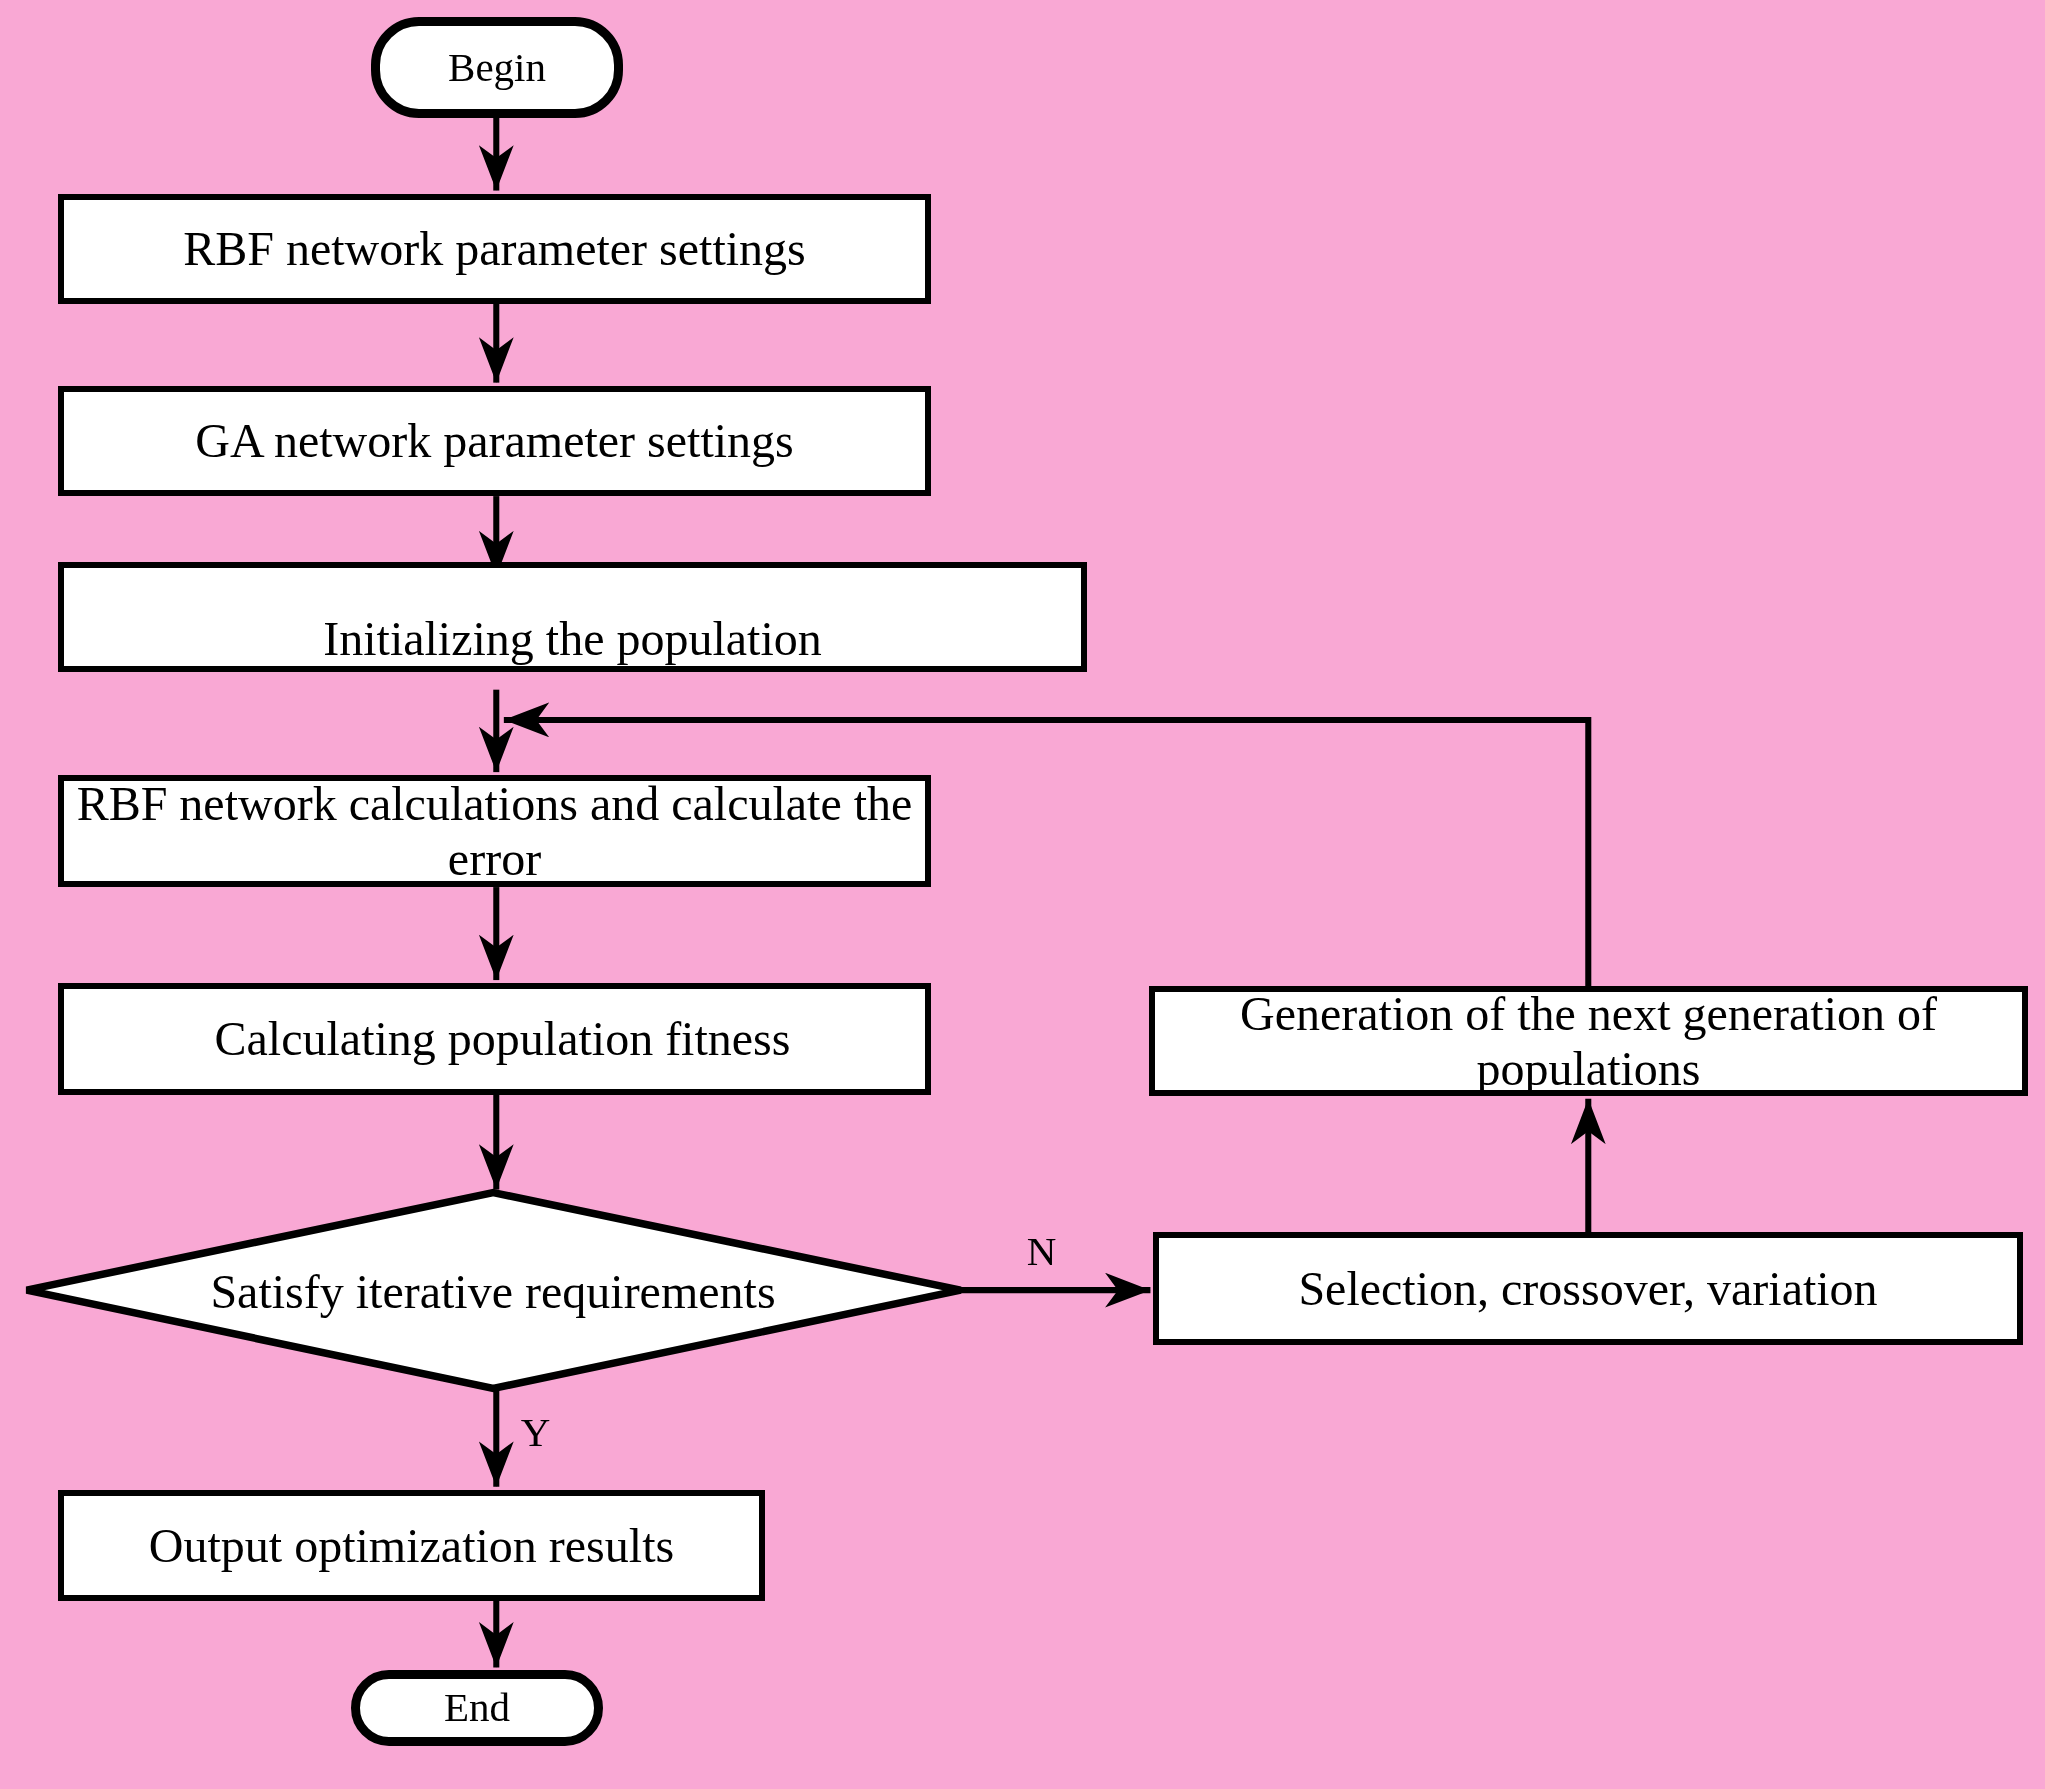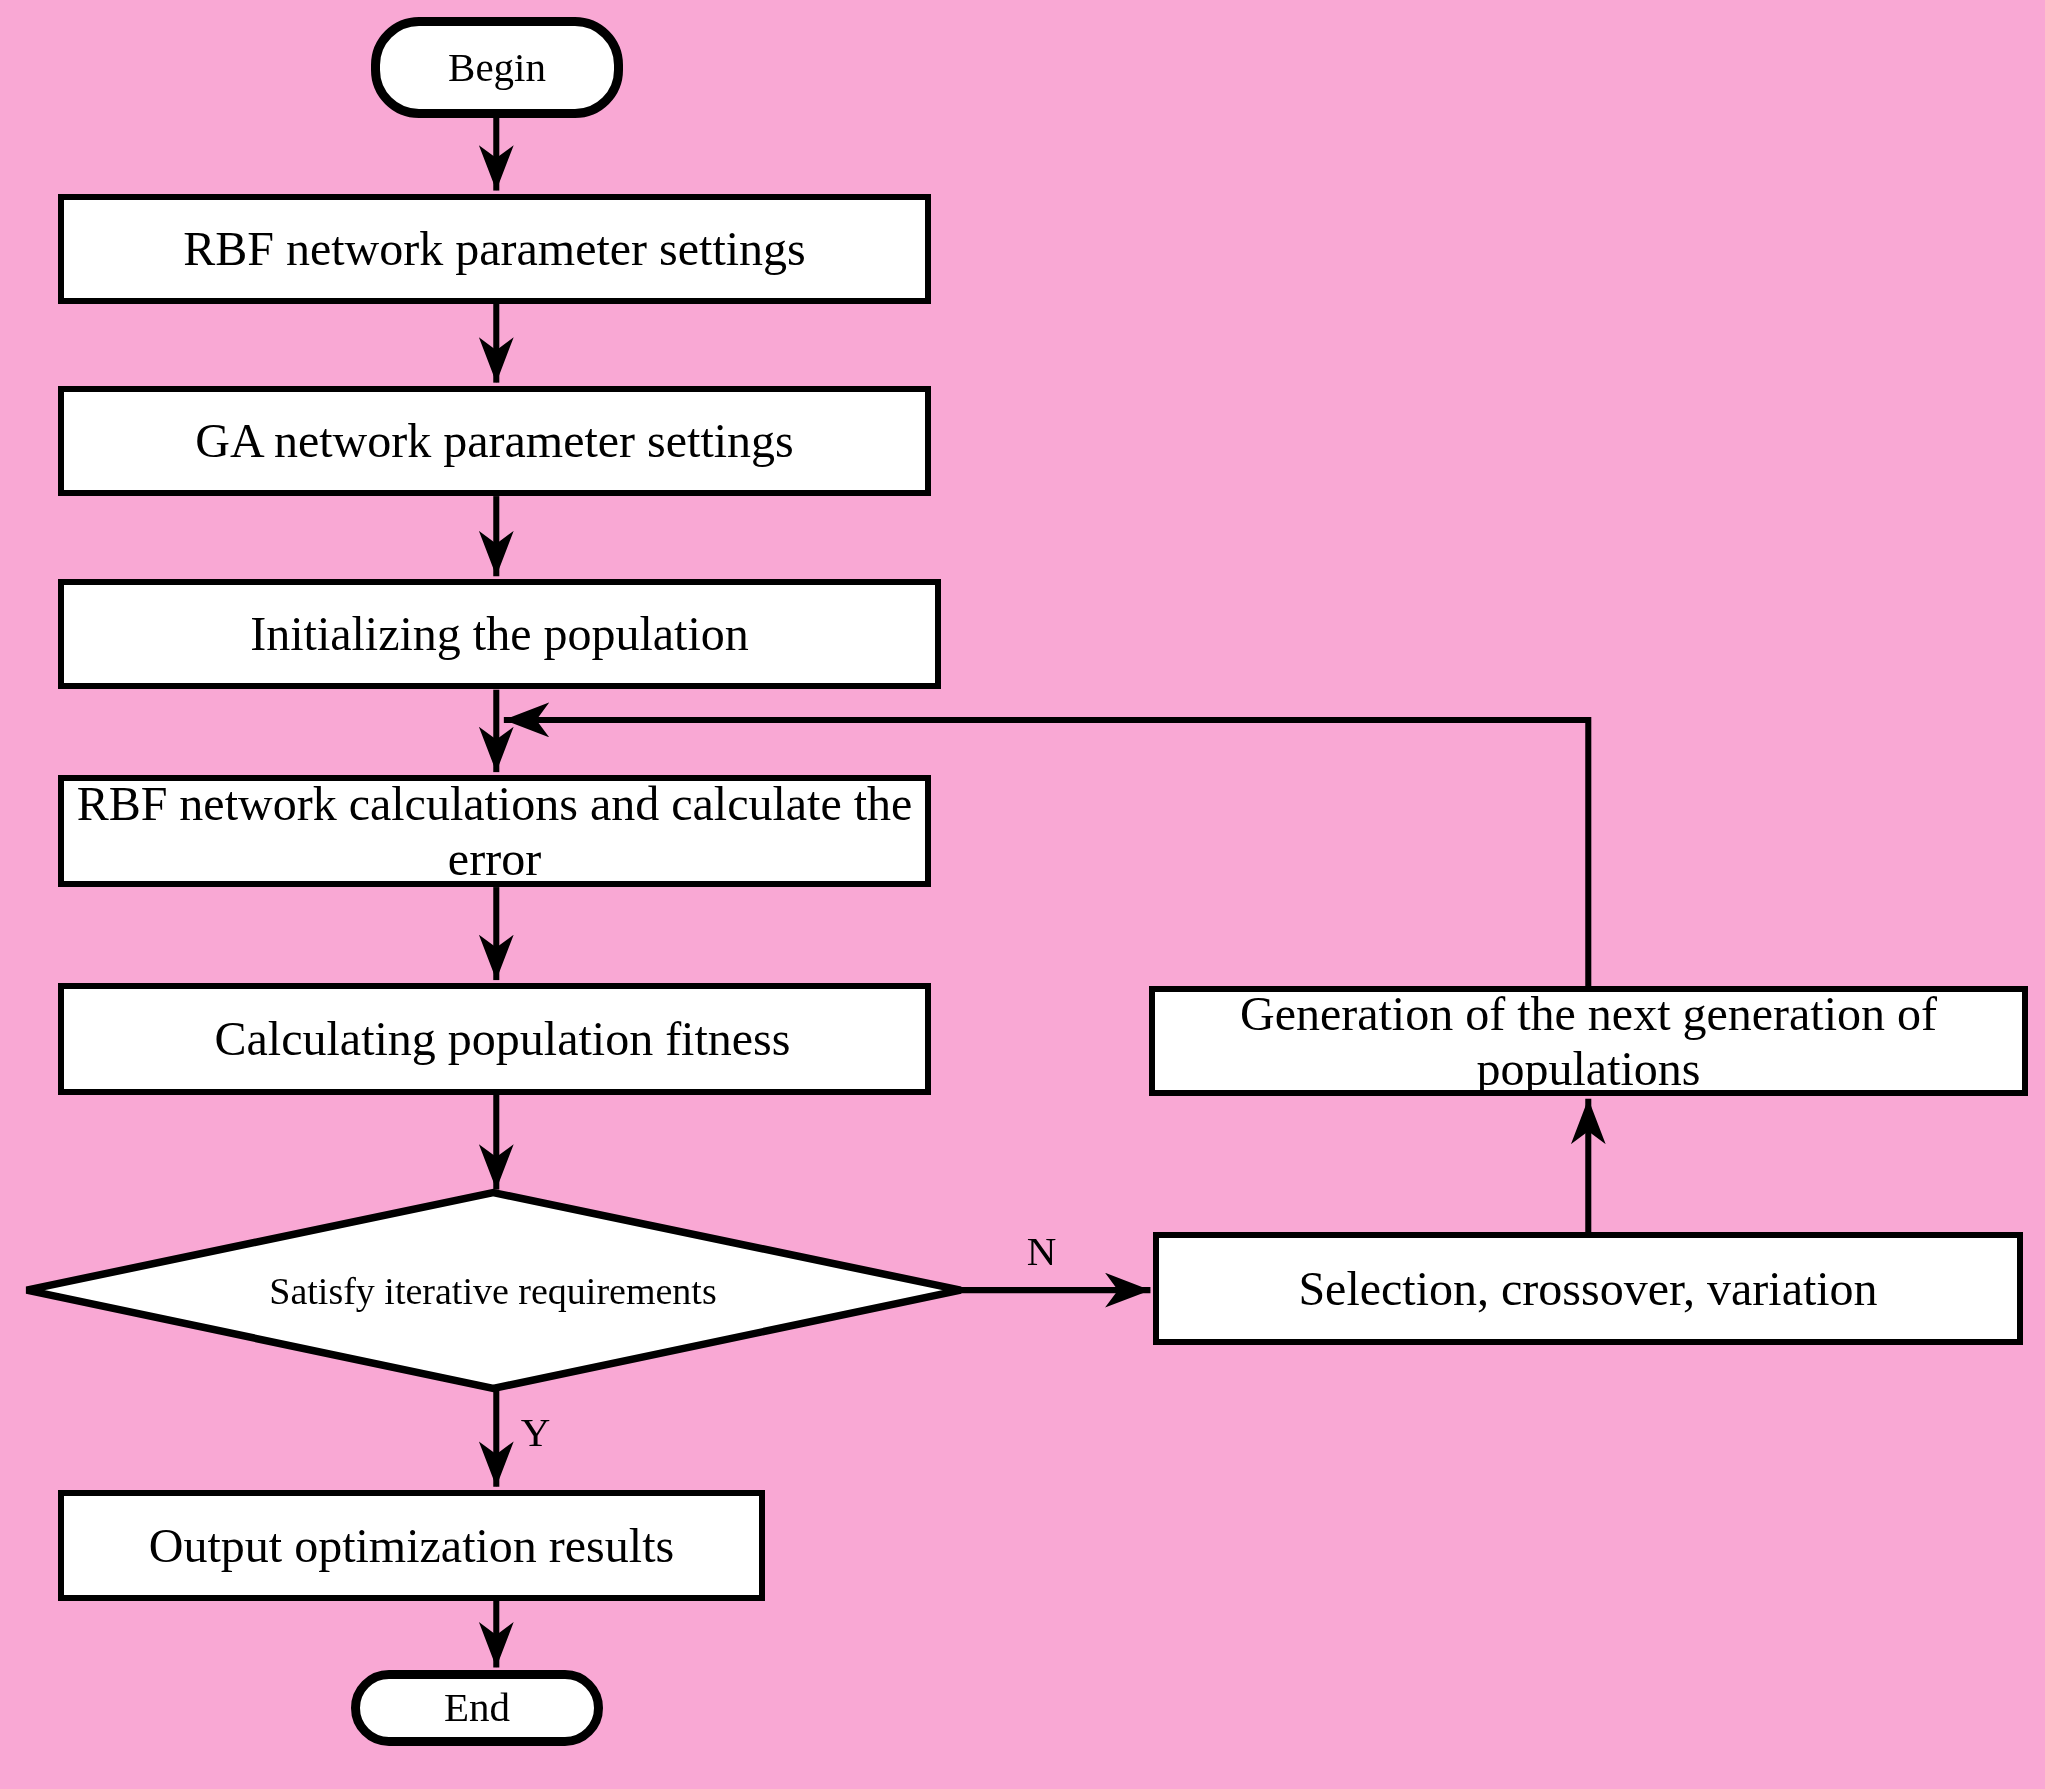--- a/index.html
+++ b/index.html
@@ -40,21 +40,21 @@
     border-radius: 48px;
     font-size: 41px;
   }
   .decision-label {
     position: absolute;
     display: flex;
     align-items: center;
     justify-content: center;
     text-align: center;
     font-family: "Liberation Serif", "DejaVu Serif", serif;
-    font-size: 38px;
+    font-size: 48px;
     color: #000000;
     background: transparent;
   }
   .edge-label {
     position: absolute;
     font-family: "Liberation Serif", "DejaVu Serif", serif;
     font-size: 41px;
     color: #000000;
     width: 45px;
     text-align: center;
@@ -95,21 +95,21 @@
   </div>
 
   <div class="node process" style="left:58px; top:194px; width:873px; height:110px;">
     <span>RBF network parameter settings</span>
   </div>
 
   <div class="node process" style="left:58px; top:386px; width:873px; height:110px;">
     <span>GA network parameter settings</span>
   </div>
 
-  <div class="node process" style="left:58px; top:579px; width:883px; height:110px;">
+  <div class="node process" style="left:58px; top:562px; width:1029px; height:110px;align-items:flex-end;">
     <span>Initializing the population</span>
   </div>
 
   <div class="node process" style="left:58px; top:775px; width:873px; height:112px;">
     <span>RBF network calculations and calculate the error</span>
   </div>
 
   <div class="node process" style="left:58px; top:983px; width:873px; height:112px;padding-left:16px;">
     <span>Calculating population fitness</span>
   </div>

